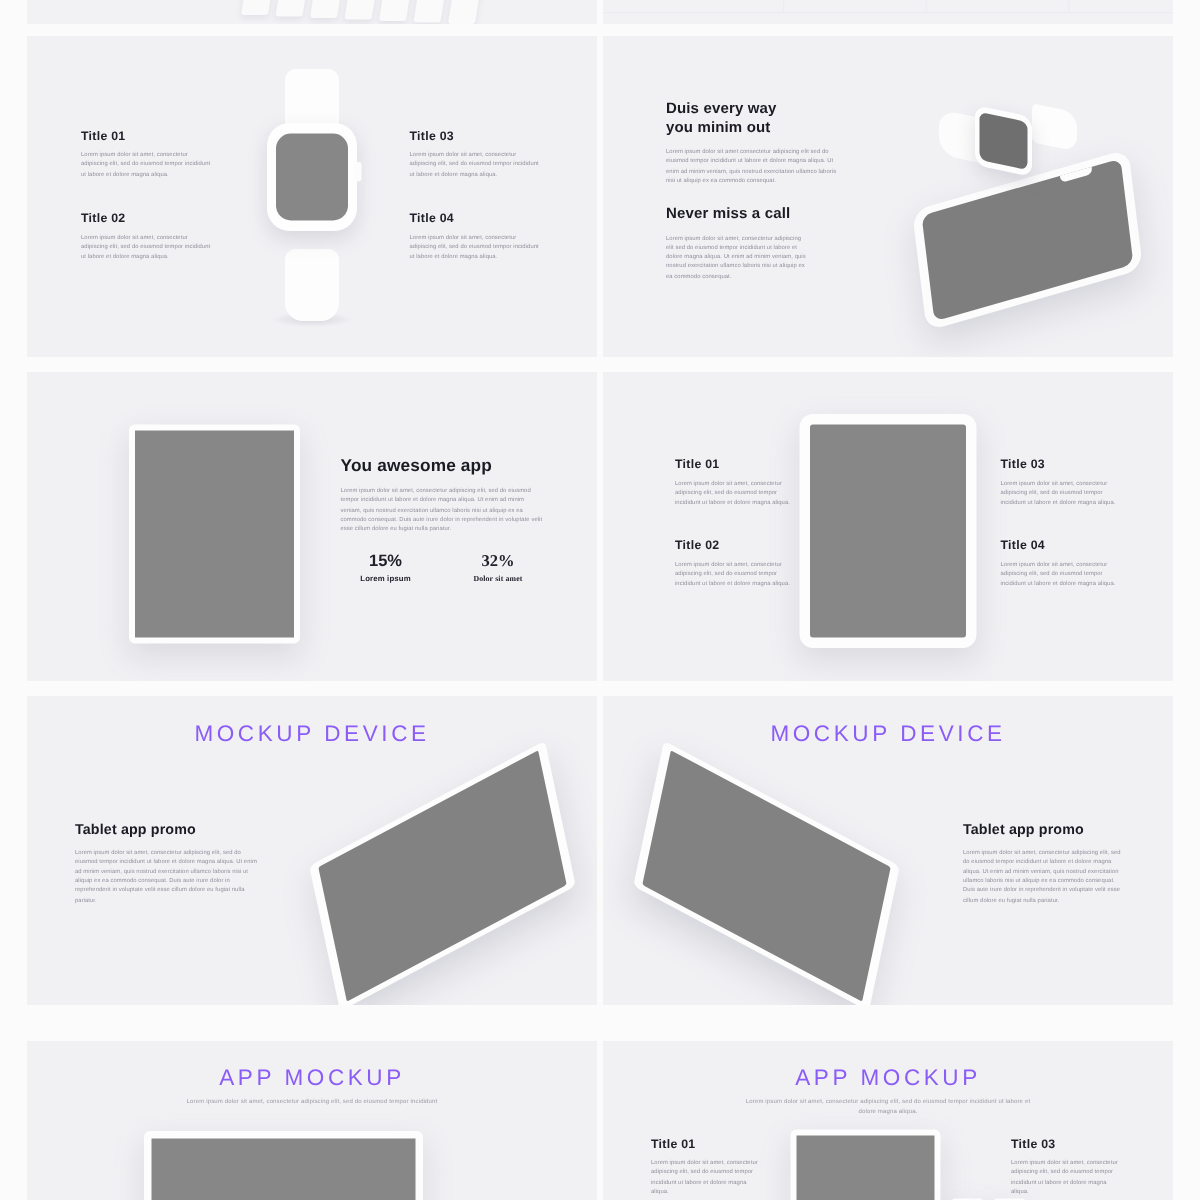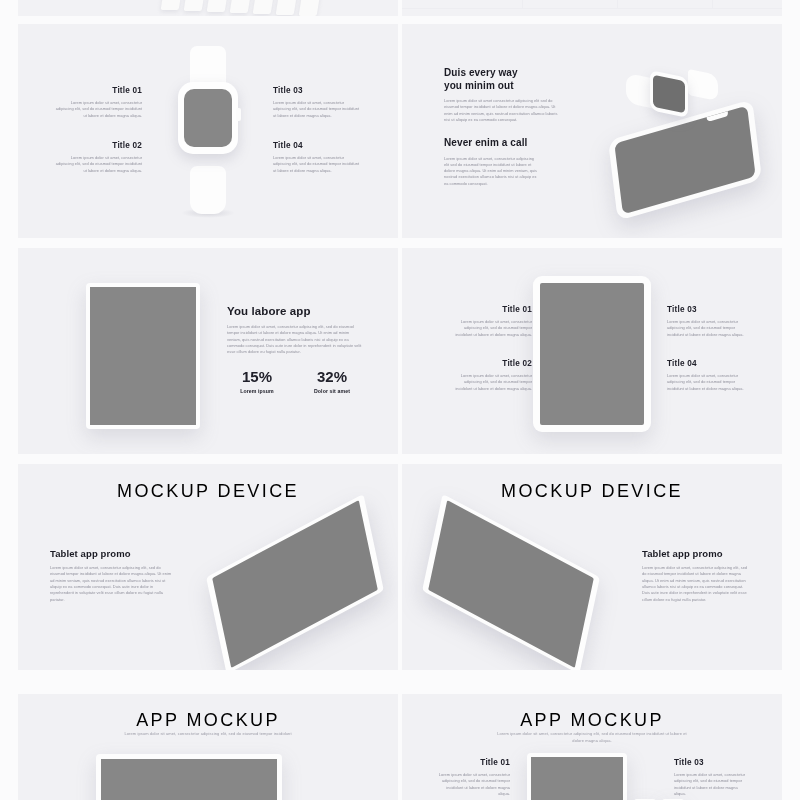--- a/index.html
+++ b/index.html
@@ -30,32 +30,32 @@
   }
   .head2 {
     font-size: 10px; font-weight: bold; color: #1b1b24;
     line-height: 1.25; letter-spacing: .1px;
   }
   .head3 {
     font-size: 11.5px; font-weight: bold; color: #1b1b24;
     letter-spacing: .1px;
   }
   .bigtitle {
-    font-size: 18px; color: #000000; letter-spacing: 2.4px;
+    font-size: 15px; color: #8b5cf6; letter-spacing: 2.4px;
     font-weight: normal; text-align: center;
   }
   .sub {
     font-size: 4px; color: #9b9ba6; text-align: center;
     line-height: 1.7; letter-spacing: .1px;
   }
-  .alignR { text-align: right; }
+  .alignR { }
   .alignL { text-align: left; }
 
   
-  .stat-num { font-size: 15px; font-weight: bold; color: #21212b; text-align: center; }
+  .stat-num { font-size: 11px; font-weight: bold; color: #21212b; text-align: center; }
   .stat-lbl { font-size: 5.2px; font-weight: bold; color: #21212b; text-align: center; margin-top: 3px; letter-spacing: .1px; }
 
   
   .watch { position: absolute; }
   .watch .band-top, .watch .band-bot {
     position: absolute; left: 50%; transform: translateX(-50%);
     width: 36px; background: #fdfdfd; border-radius: 7px;
   }
   .watch .band-top { top: 0; height: 46px; }
   .watch .band-bot { bottom: 0; height: 48px; border-radius: 7px 7px 12px 12px; }
@@ -202,21 +202,21 @@
 
   <div class="slide" style="left:402px; top:24px; width:380px; height:214px;">
 
     <div style="position:absolute; left:42px; top:43px; width:120px;">
       <div class="head2">Duis every way</div>
       <div class="head2">you minim out</div>
       <div class="body" style="margin-top:6px;">Lorem ipsum dolor sit amet consectetur adipiscing elit sed do eiusmod tempor incididunt ut labore et dolore magna aliqua. Ut enim ad minim veniam, quis nostrud exercitation ullamco laboris nisi ut aliquip ex ea commodo consequat.</div>
     </div>
 
     <div style="position:absolute; left:42px; top:113px; width:95px;">
-      <div class="head2">Never enim a call</div>
+      <div class="head2">Never miss a call</div>
       <div class="body" style="margin-top:6px;">Lorem ipsum dolor sit amet, consectetur adipiscing elit sed do eiusmod tempor incididunt ut labore et dolore magna aliqua. Ut enim ad minim veniam, quis nostrud exercitation ullamco laboris nisi ut aliquip ex ea commodo consequat.</div>
     </div>
 
     <div class="scene" style="left:160px; top:30px; width:210px; height:170px;">
       <div class="phone" style="left:48px; bottom:22px;">
         <div class="scr"></div>
         <div class="notch"></div>
       </div>
       <div class="swatch" style="left:80px; top:18px;">
         <div class="bandL"></div>
@@ -228,29 +228,29 @@
     </div>
   </div>
 
   <div class="slide" style="left:18px; top:248px; width:380px; height:206px;">
 
     <div class="tabletF" style="left:68px; top:35px; width:114px; height:146px; border-radius:4px;">
       <div class="scr" style="left:4px; top:4px; right:4px; bottom:4px;"></div>
     </div>
 
     <div style="position:absolute; left:209px; top:57px; width:135px;">
-      <div class="head3">You labore app</div>
+      <div class="head3">You awesome app</div>
       <div class="body" style="margin-top:7px;">Lorem ipsum dolor sit amet, consectetur adipiscing elit, sed do eiusmod tempor incididunt ut labore et dolore magna aliqua. Ut enim ad minim veniam, quis nostrud exercitation ullamco laboris nisi ut aliquip ex ea commodo consequat. Duis aute irure dolor in reprehenderit in voluptate velit esse cillum dolore eu fugiat nulla pariatur.</div>
     </div>
 
     <div style="position:absolute; left:208px; top:120px; width:62px;">
       <div class="stat-num">15%</div>
       <div class="stat-lbl">Lorem ipsum</div>
     </div>
-    <div style="position:absolute; left:283px; top:120px; width:62px;">
+    <div style="position:absolute; left:283px; top:120px; width:62px;font-family:Liberation Serif, serif;">
       <div class="stat-num">32%</div>
       <div class="stat-lbl">Dolor sit amet</div>
     </div>
   </div>
 
   <div class="slide" style="left:402px; top:248px; width:380px; height:206px;">
 
     <div class="alignR" style="position:absolute; left:48px; top:57px; width:82px;">
       <div class="ttl">Title 01</div>
       <div class="body" style="margin-top:5px;">Lorem ipsum dolor sit amet, consectetur adipiscing elit, sed do eiusmod tempor incididunt ut labore et dolore magna aliqua.</div>

